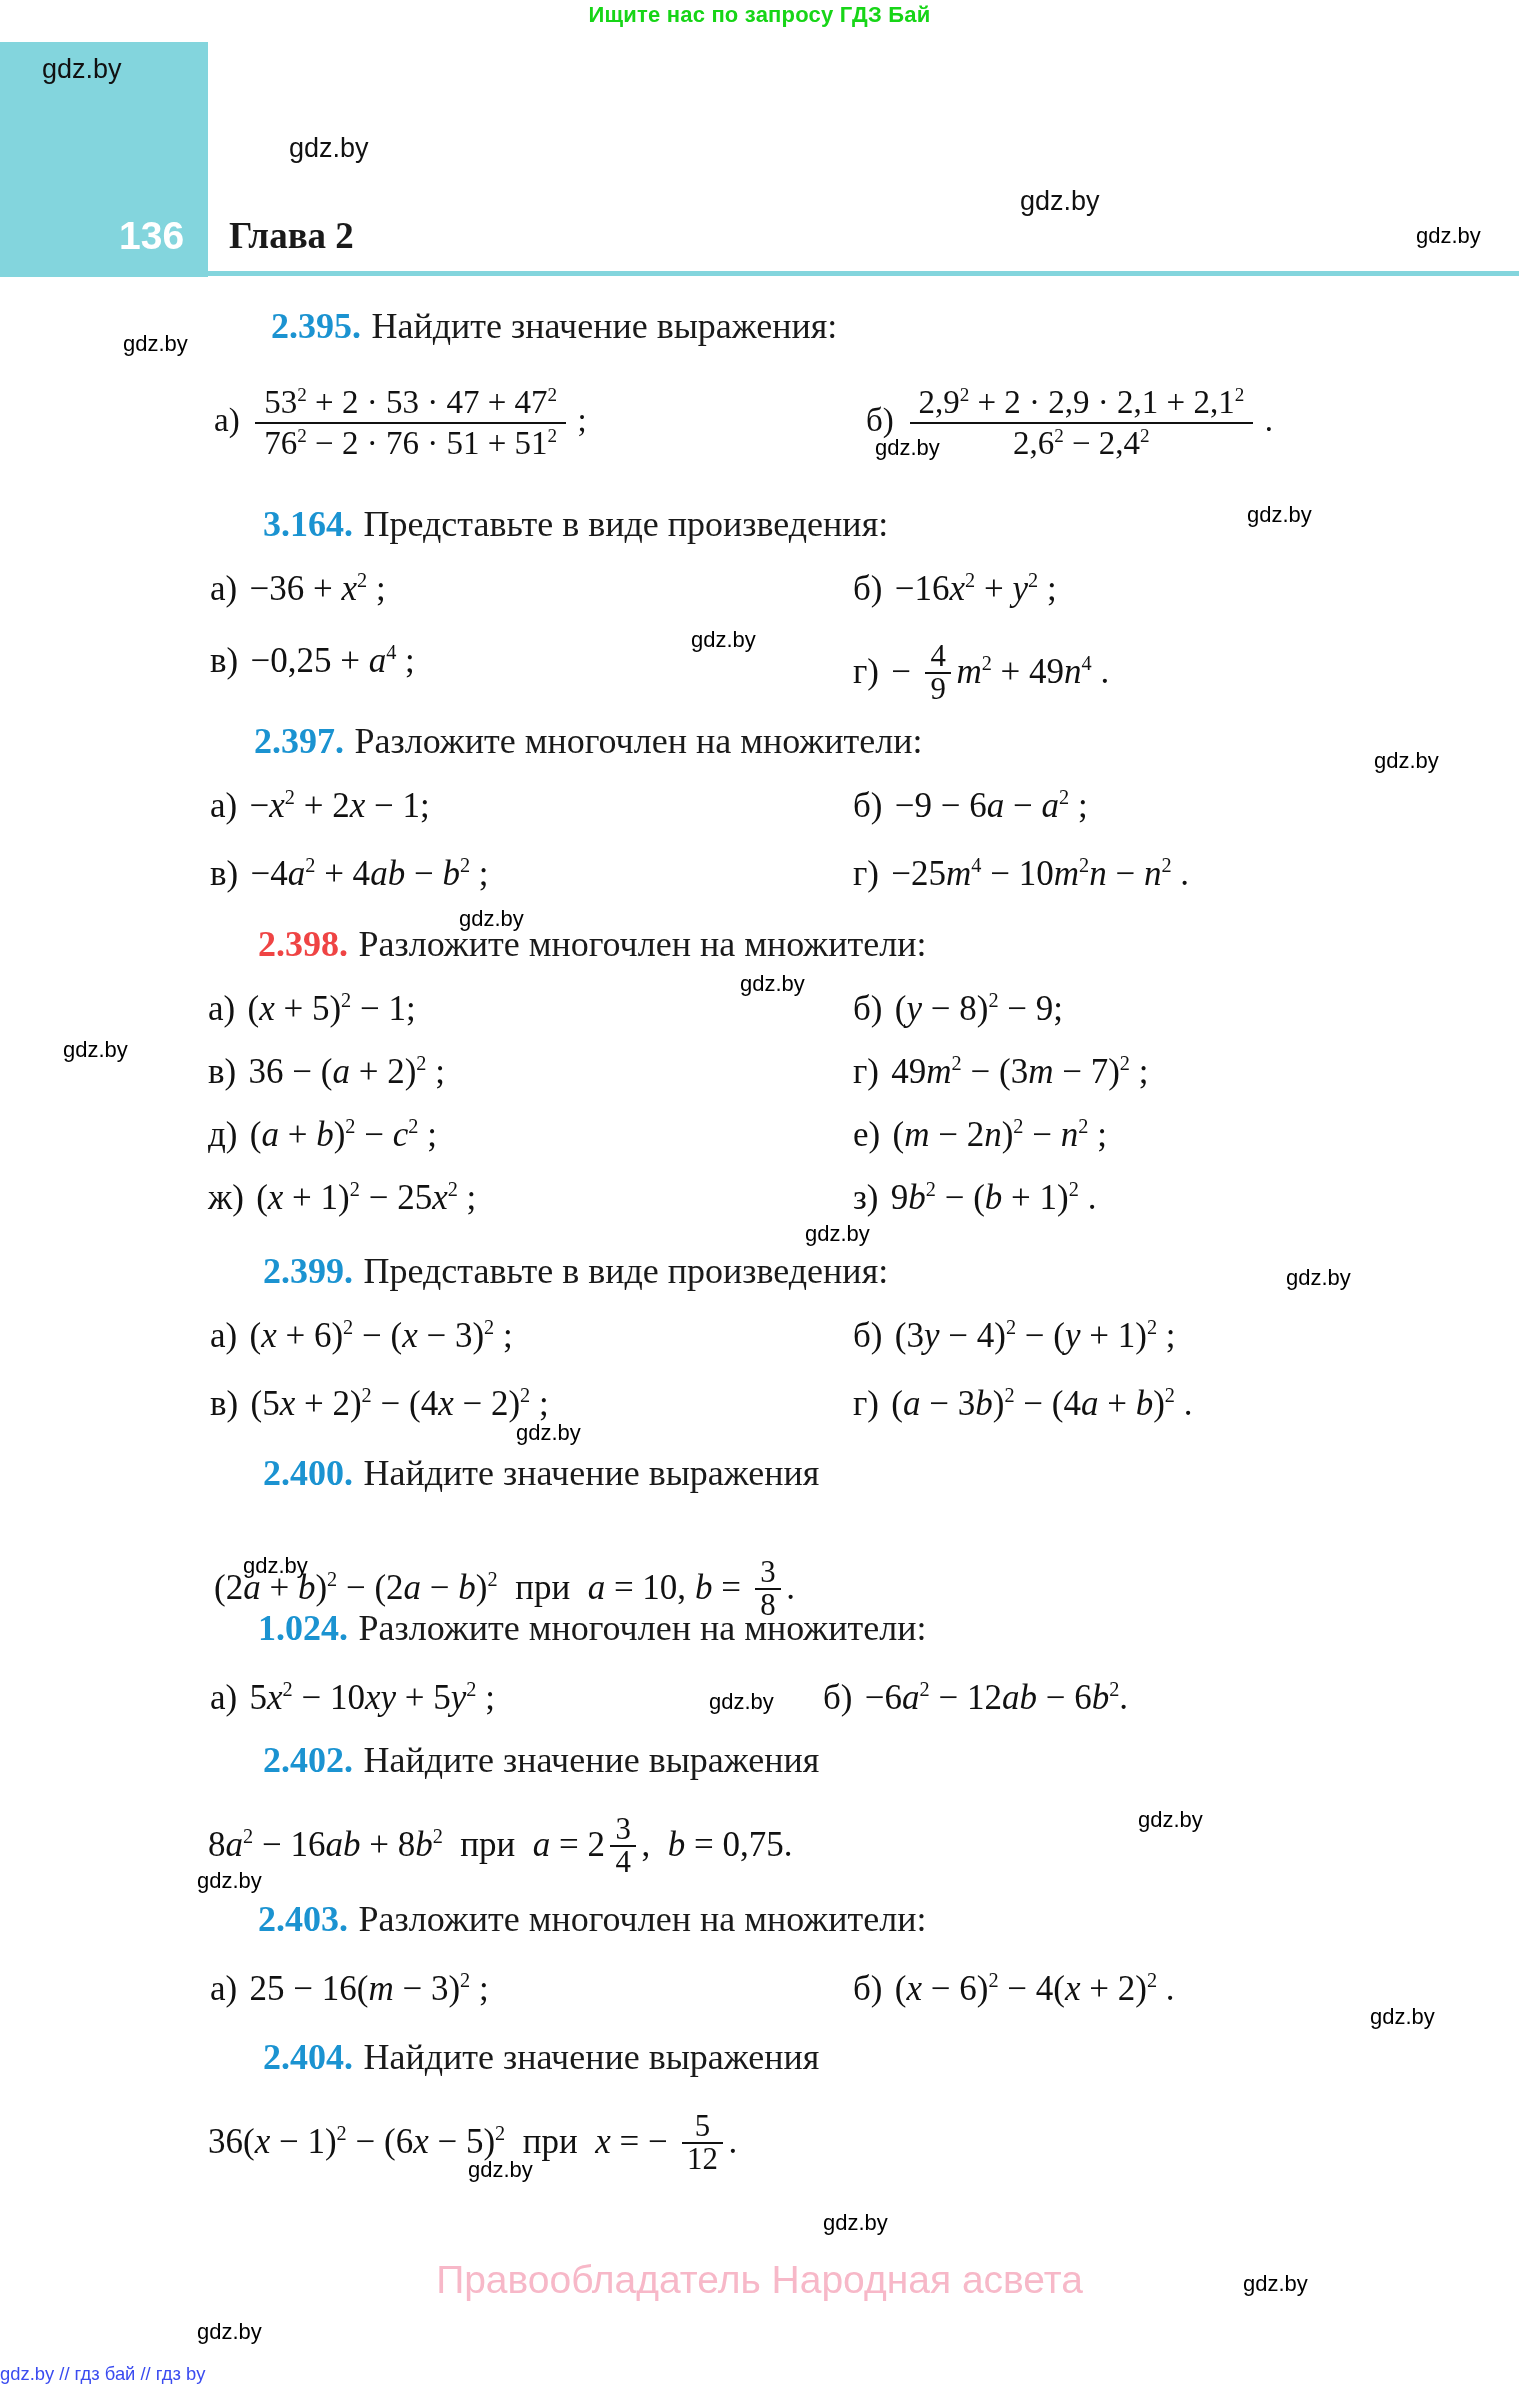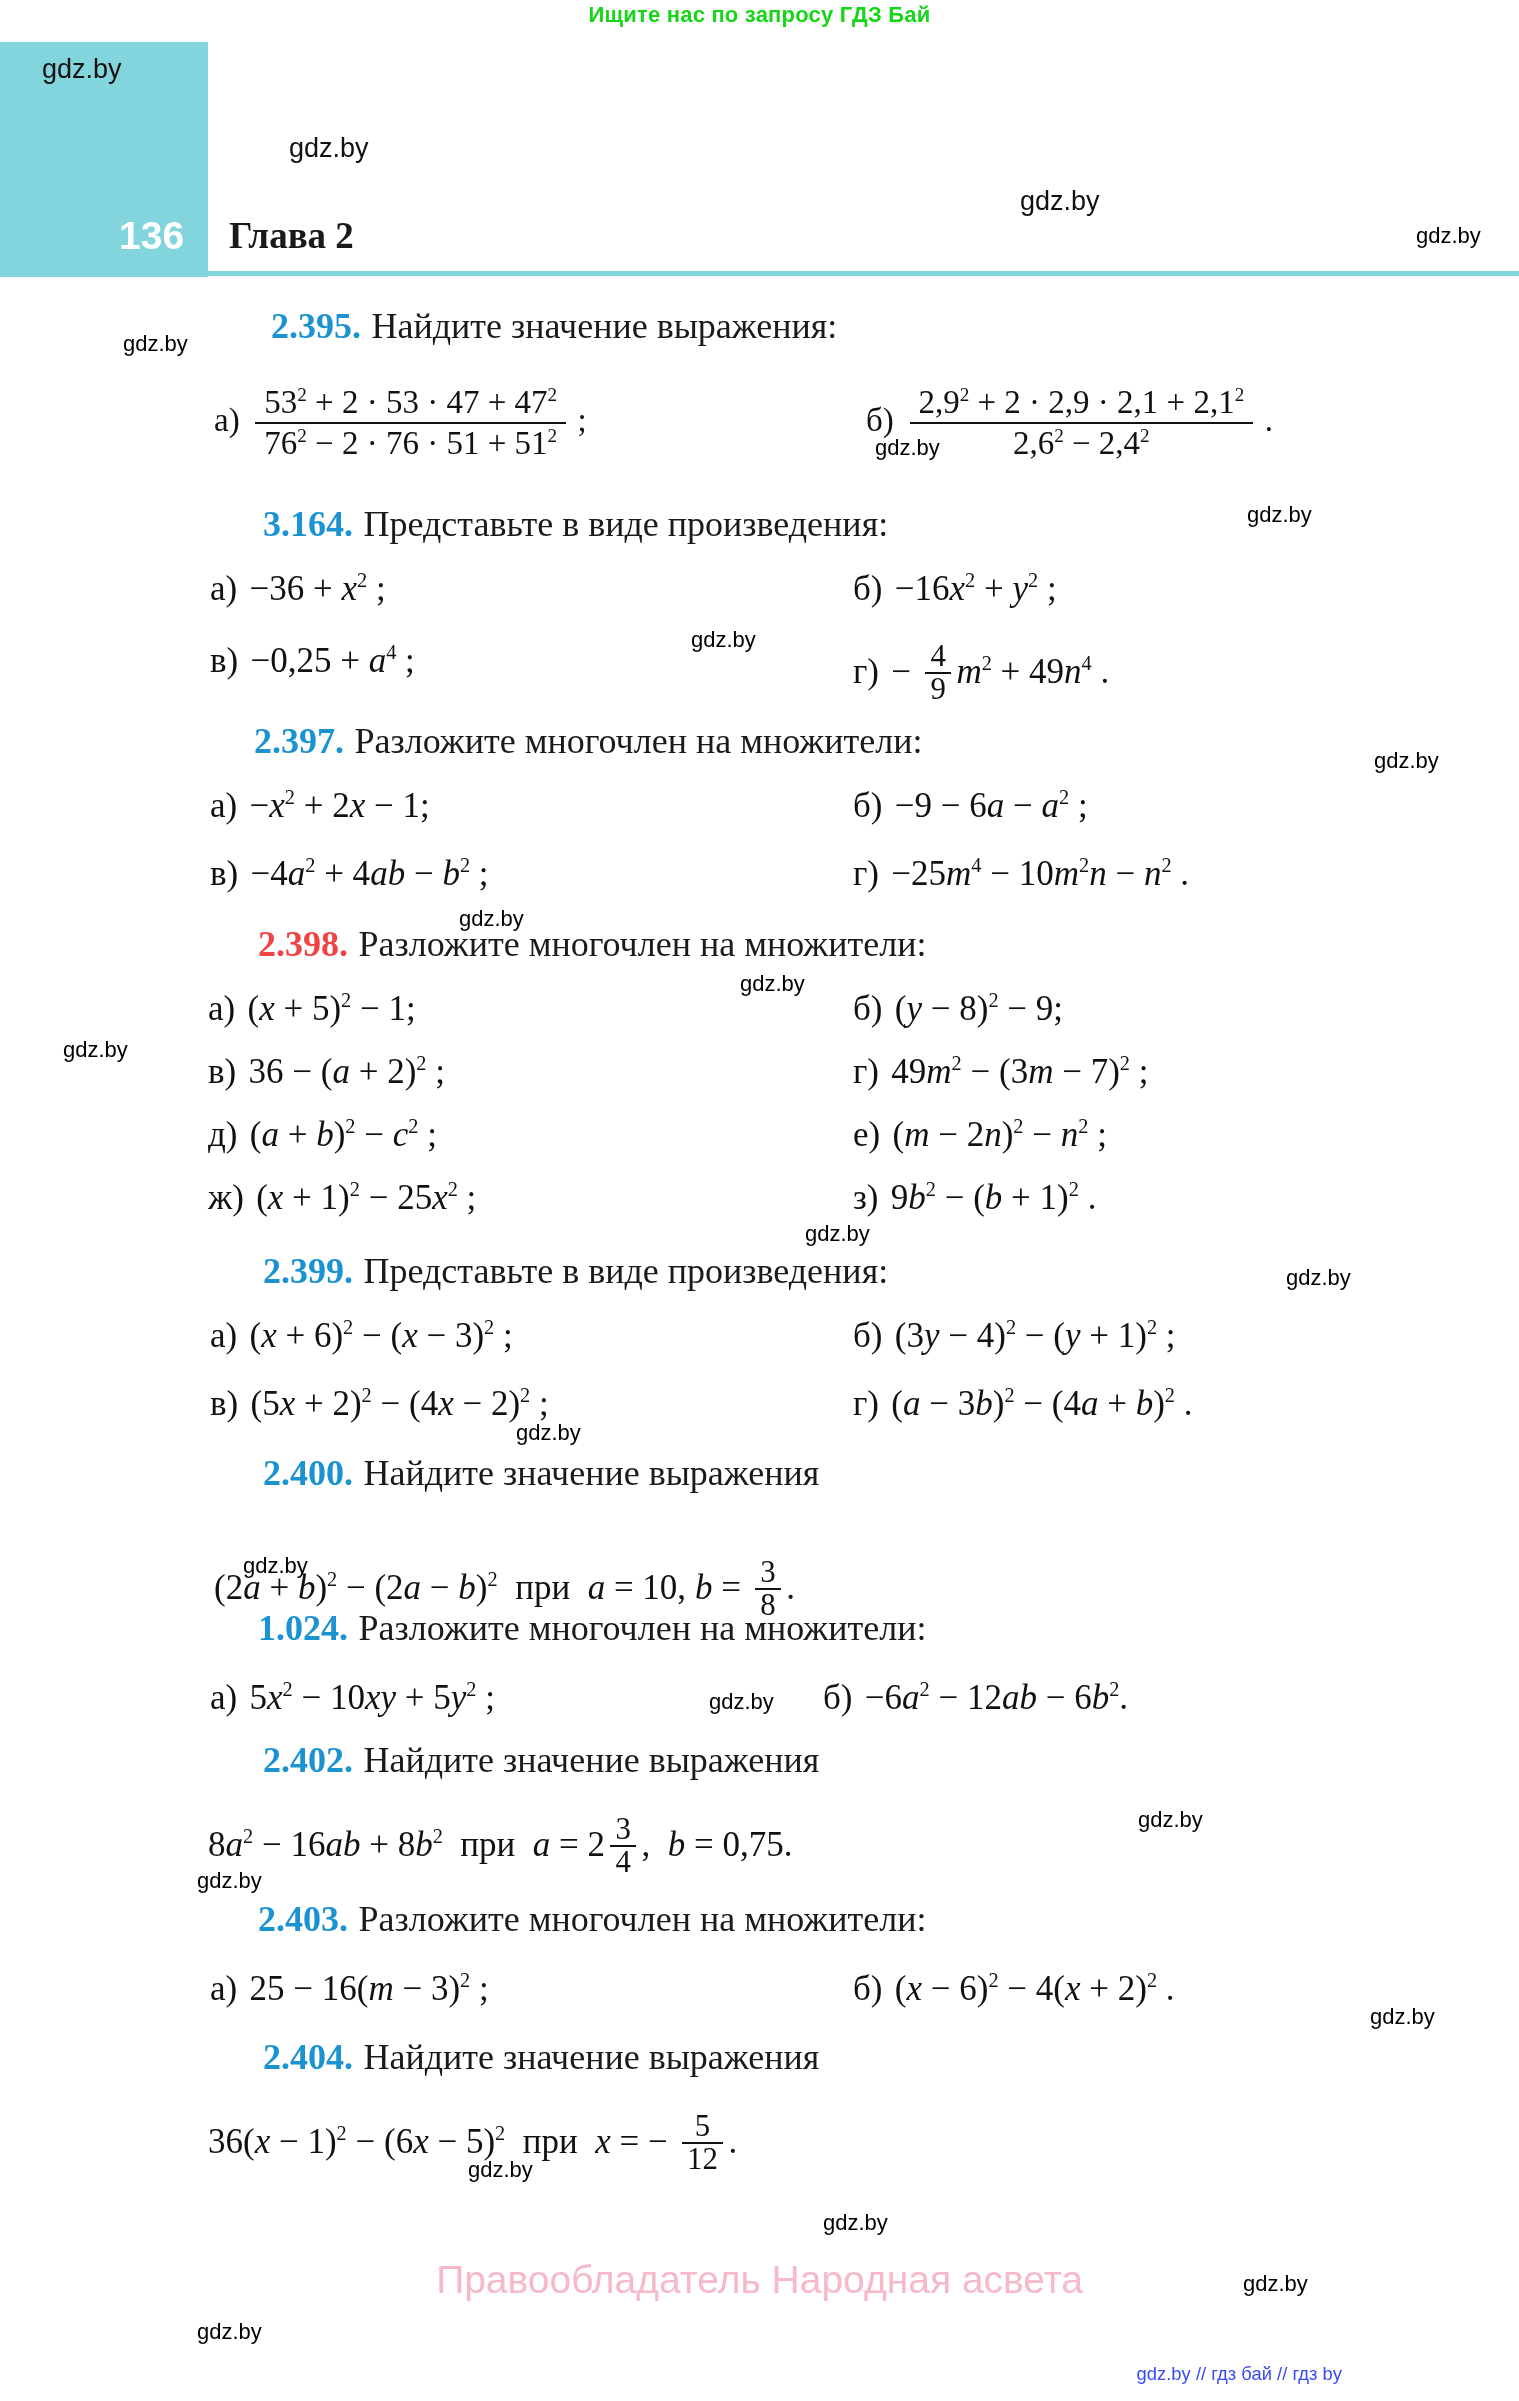--- a/index.html
+++ b/index.html
@@ -79,21 +79,21 @@
   .wm-logo{
     position:absolute;color:#111;font-family:"Liberation Sans",sans-serif;
     font-size:27px;white-space:nowrap;
   }
   .owner{
     position:absolute;left:0;width:1519px;text-align:center;
     color:#f7b8c8;font-family:"Liberation Sans",sans-serif;
     font-size:39px;white-space:nowrap;
   }
   .bottomlinks{
-    position:absolute;left:0;width:1342px;text-align:right;
+    position:absolute;left:0;width:1342px;text-align:left;
     color:#3b4cf0;font-family:"Liberation Sans",sans-serif;
     font-size:18.4px;white-space:nowrap;
   }
 </style>
 </head>
 <body>
 
 <div class="promo">Ищите нас по запросу ГДЗ Бай</div>
 
 <div class="headband" style="background: rgb(131, 213, 221);"></div>

